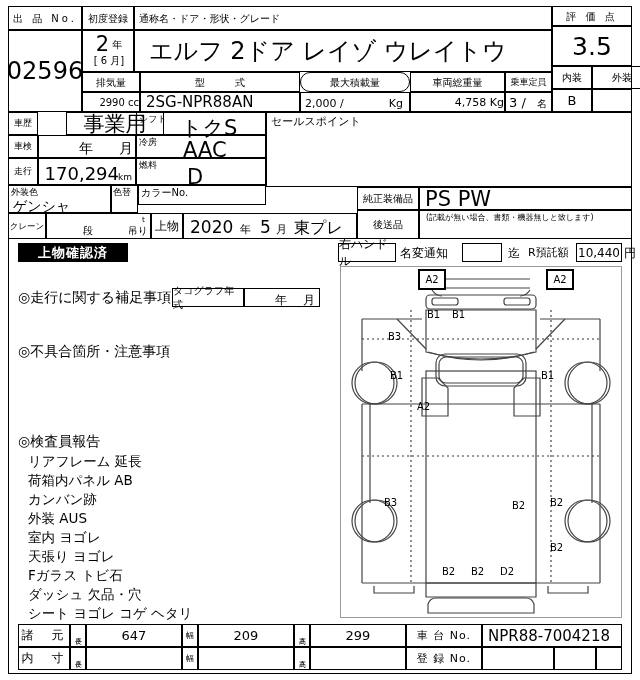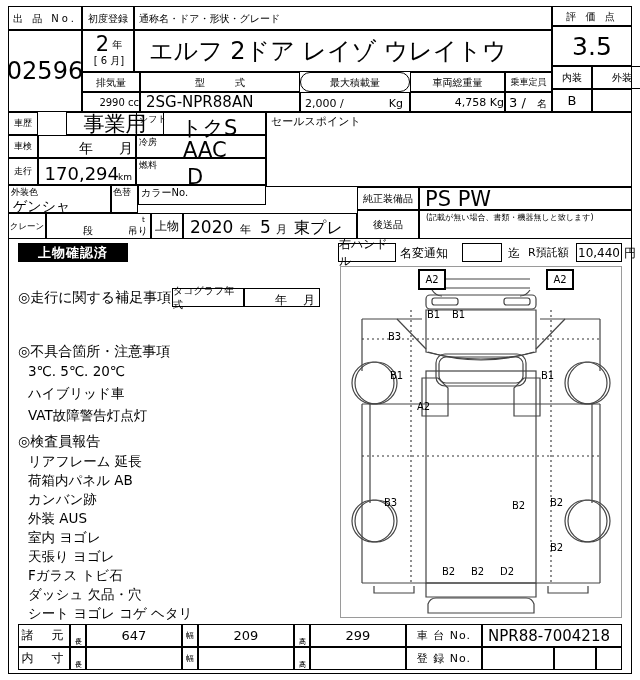--- a/index.html
+++ b/index.html
@@ -228,25 +228,20 @@
 
   <div class="bx b" style="left:172px;top:288px;width:72px;height:19px;">
     <div class="ctr" style="width:100%;height:100%;font-size:10px;">タコグラフ年式</div>
   </div>
   <div class="bx b" style="left:244px;top:288px;width:76px;height:19px;">
     <div style="position:absolute;left:30px;top:3px;font-size:12px;">年</div>
     <div style="position:absolute;left:58px;top:3px;font-size:12px;">月</div>
   </div>
 
   <div class="bx notes-t" style="left:18px;top:342px;width:220px;height:20px;font-size:14px;">◎不具合箇所・注意事項</div>
-  <div class="bx" style="left:28px;top:362px;width:280px;">
-    <div class="notes-t" style="height:22px;">3℃. 5℃. 20℃</div>
-    <div class="notes-t" style="height:22px;">ハイブリッド車</div>
-    <div class="notes-t" style="height:22px;">VAT故障警告灯点灯</div>
-  </div>
 
   <div class="bx notes-t" style="left:18px;top:432px;width:220px;height:20px;font-size:14px;">◎検査員報告</div>
   <div class="bx" style="left:28px;top:452px;width:290px;">
     <div class="notes-t" style="height:19px;">リアフレーム 延長</div>
     <div class="notes-t" style="height:19px;">荷箱内パネル AB</div>
     <div class="notes-t" style="height:19px;">カンバン跡</div>
     <div class="notes-t" style="height:19px;">外装 AUS</div>
     <div class="notes-t" style="height:19px;">室内 ヨゴレ</div>
     <div class="notes-t" style="height:19px;">天張り ヨゴレ</div>
     <div class="notes-t" style="height:19px;">Fガラス トビ石</div>

